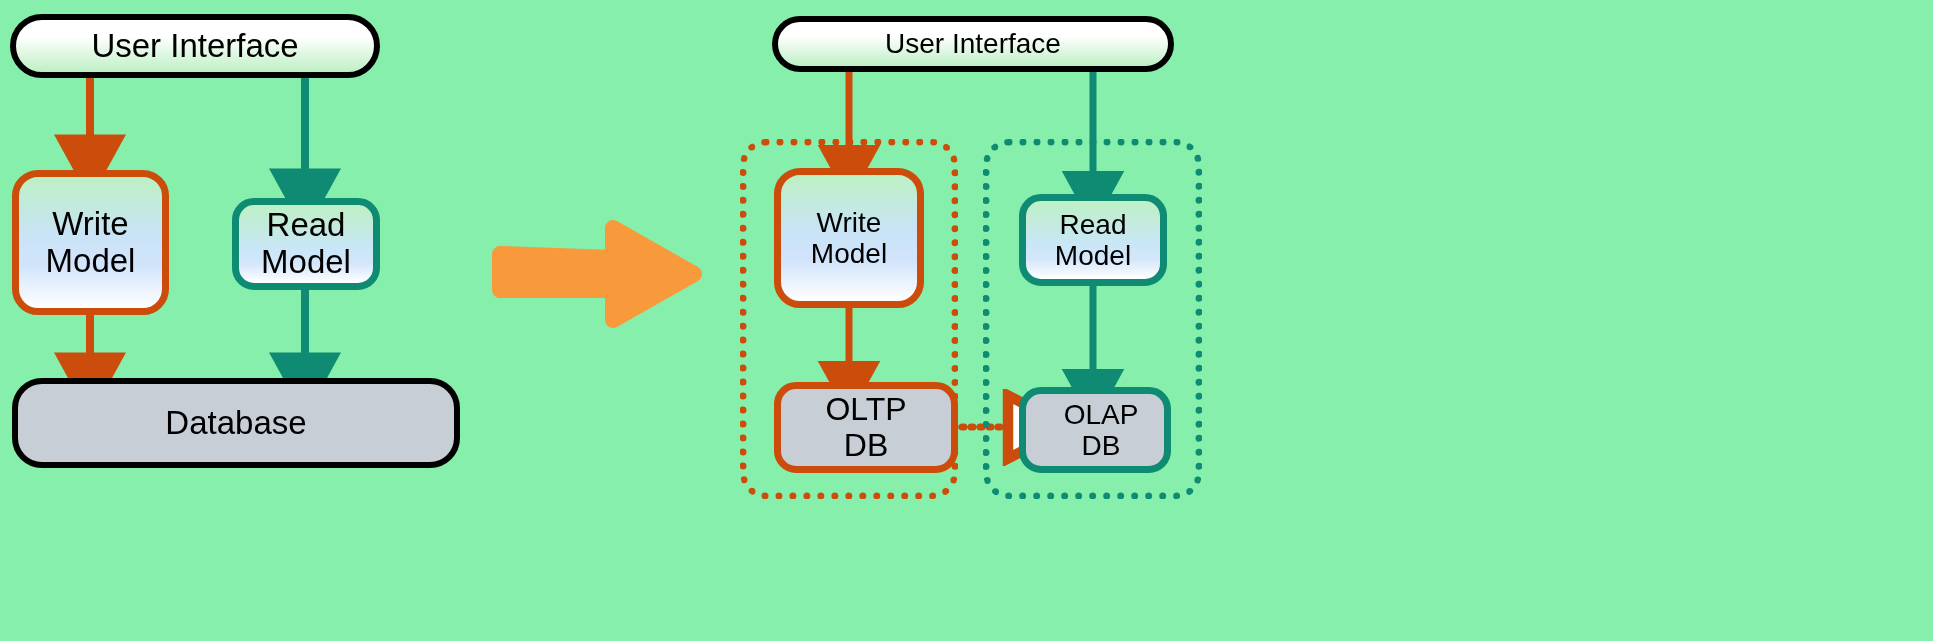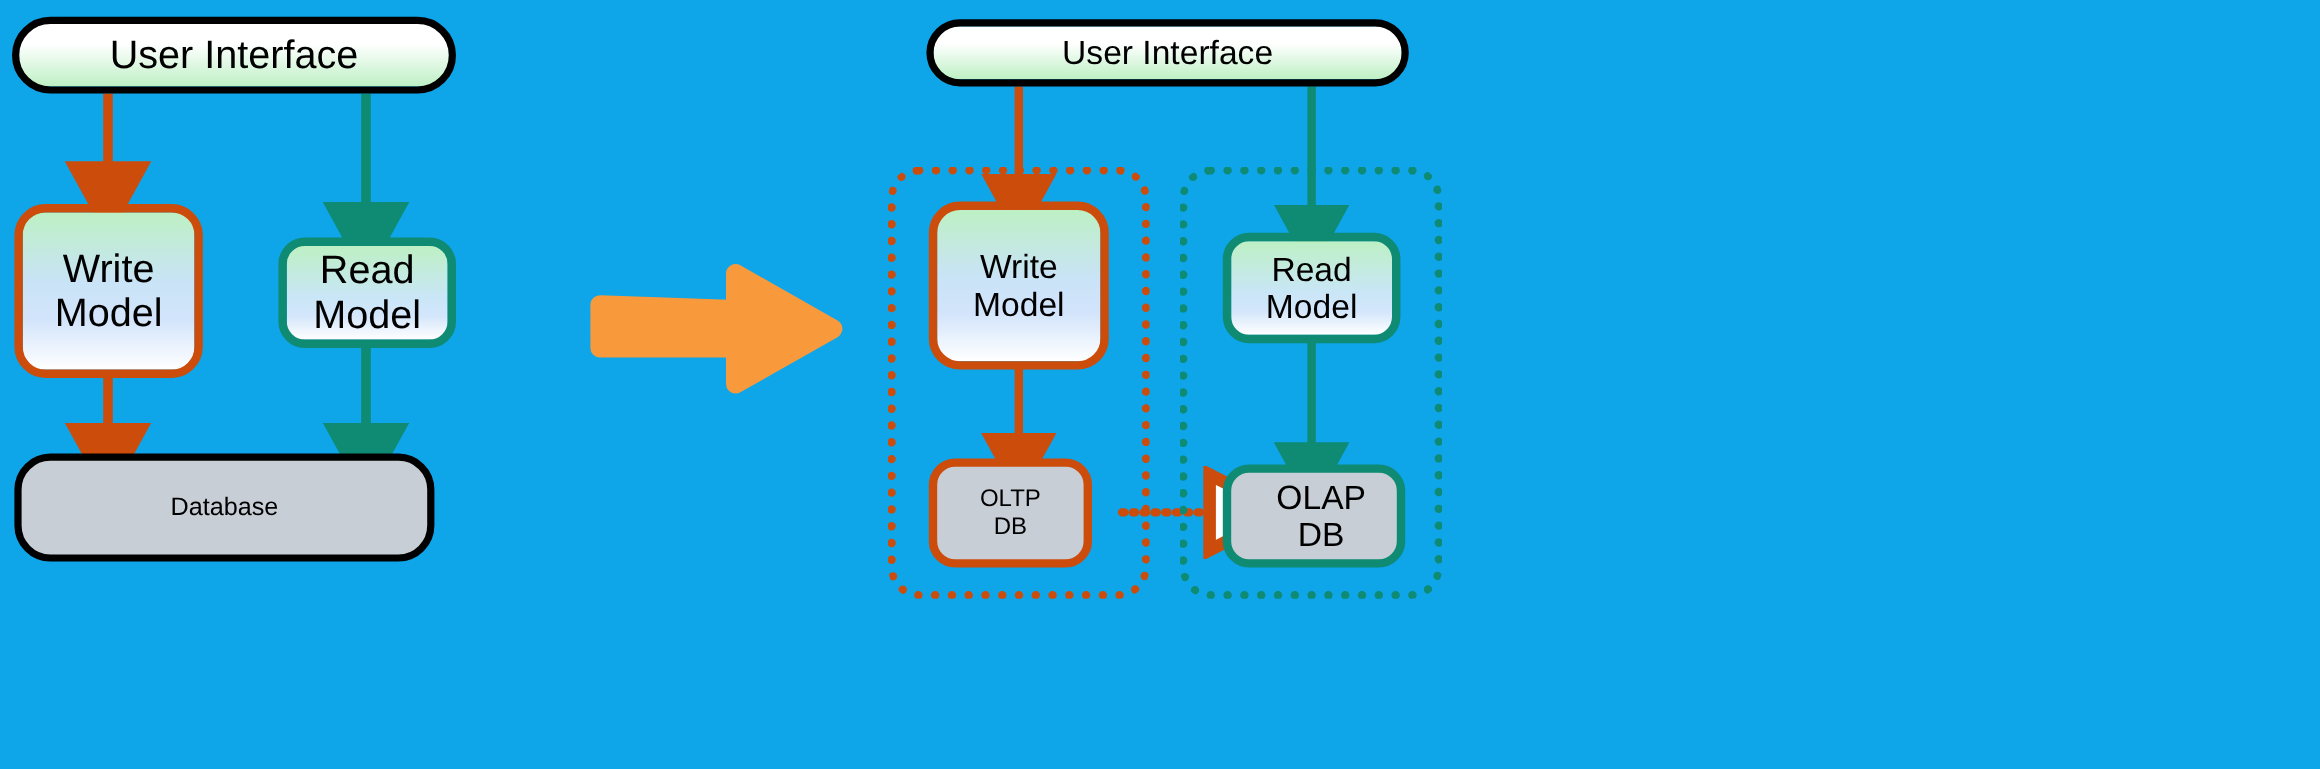--- a/index.html
+++ b/index.html
@@ -7,21 +7,21 @@
     padding: 0;
     background: #ffffff;
   }
   body {
     font-family: "Liberation Sans", sans-serif;
   }
   #canvas {
     position: relative;
     width: 1933px;
     height: 641px;
-    background: #0ea5e9;
+    background: #86efac;
     overflow: hidden;
   }
   .svg-layer {
     position: absolute;
     left: 0;
     top: 0;
     width: 1933px;
     height: 641px;
   }
   
@@ -146,34 +146,34 @@
   </svg>
 
   <div class="node node-ui" style="left:10px; top:14px; width:370px; height:64px; font-size:33px;">User Interface</div>
 
   <div class="node node-write" style="left:12px; top:170px; width:157px; height:145px; font-size:33px;">Write
 Model</div>
 
   <div class="node node-read" style="left:232px; top:198px; width:148px; height:92px; font-size:33px;">Read
 Model</div>
 
-  <div class="node node-db" style="left:12px; top:378px; width:350px; height:90px; font-size:21px;">Database</div>
+  <div class="node node-db" style="left:12px; top:378px; width:448px; height:90px; font-size:33px;">Database</div>
 
   <div class="node node-ui" style="left:772px; top:16px; width:402px; height:56px; font-size:28px;">User Interface</div>
 
   <div class="group group-write" style="left:740px; top:139px; width:218px; height:360px;"></div>
 
   <div class="group group-read" style="left:983px; top:139px; width:219px; height:360px;"></div>
 
   <div class="node node-write" style="left:774px; top:168px; width:150px; height:140px; font-size:28px;">Write
 Model</div>
 
   <div class="node node-read" style="left:1019px; top:194px; width:148px; height:92px; font-size:28px;">Read
 Model</div>
 
-  <div class="node node-oltp" style="left:774px; top:382px; width:136px; height:91px; font-size:20px;">OLTP
+  <div class="node node-oltp" style="left:774px; top:382px; width:184px; height:91px; font-size:32px;">OLTP
 DB</div>
 
   <div class="node node-olap" style="left:1019px; top:387px; width:152px; height:86px; font-size:28px;">OLAP
 DB</div>
 
 
 </div>
 
 </body></html>

